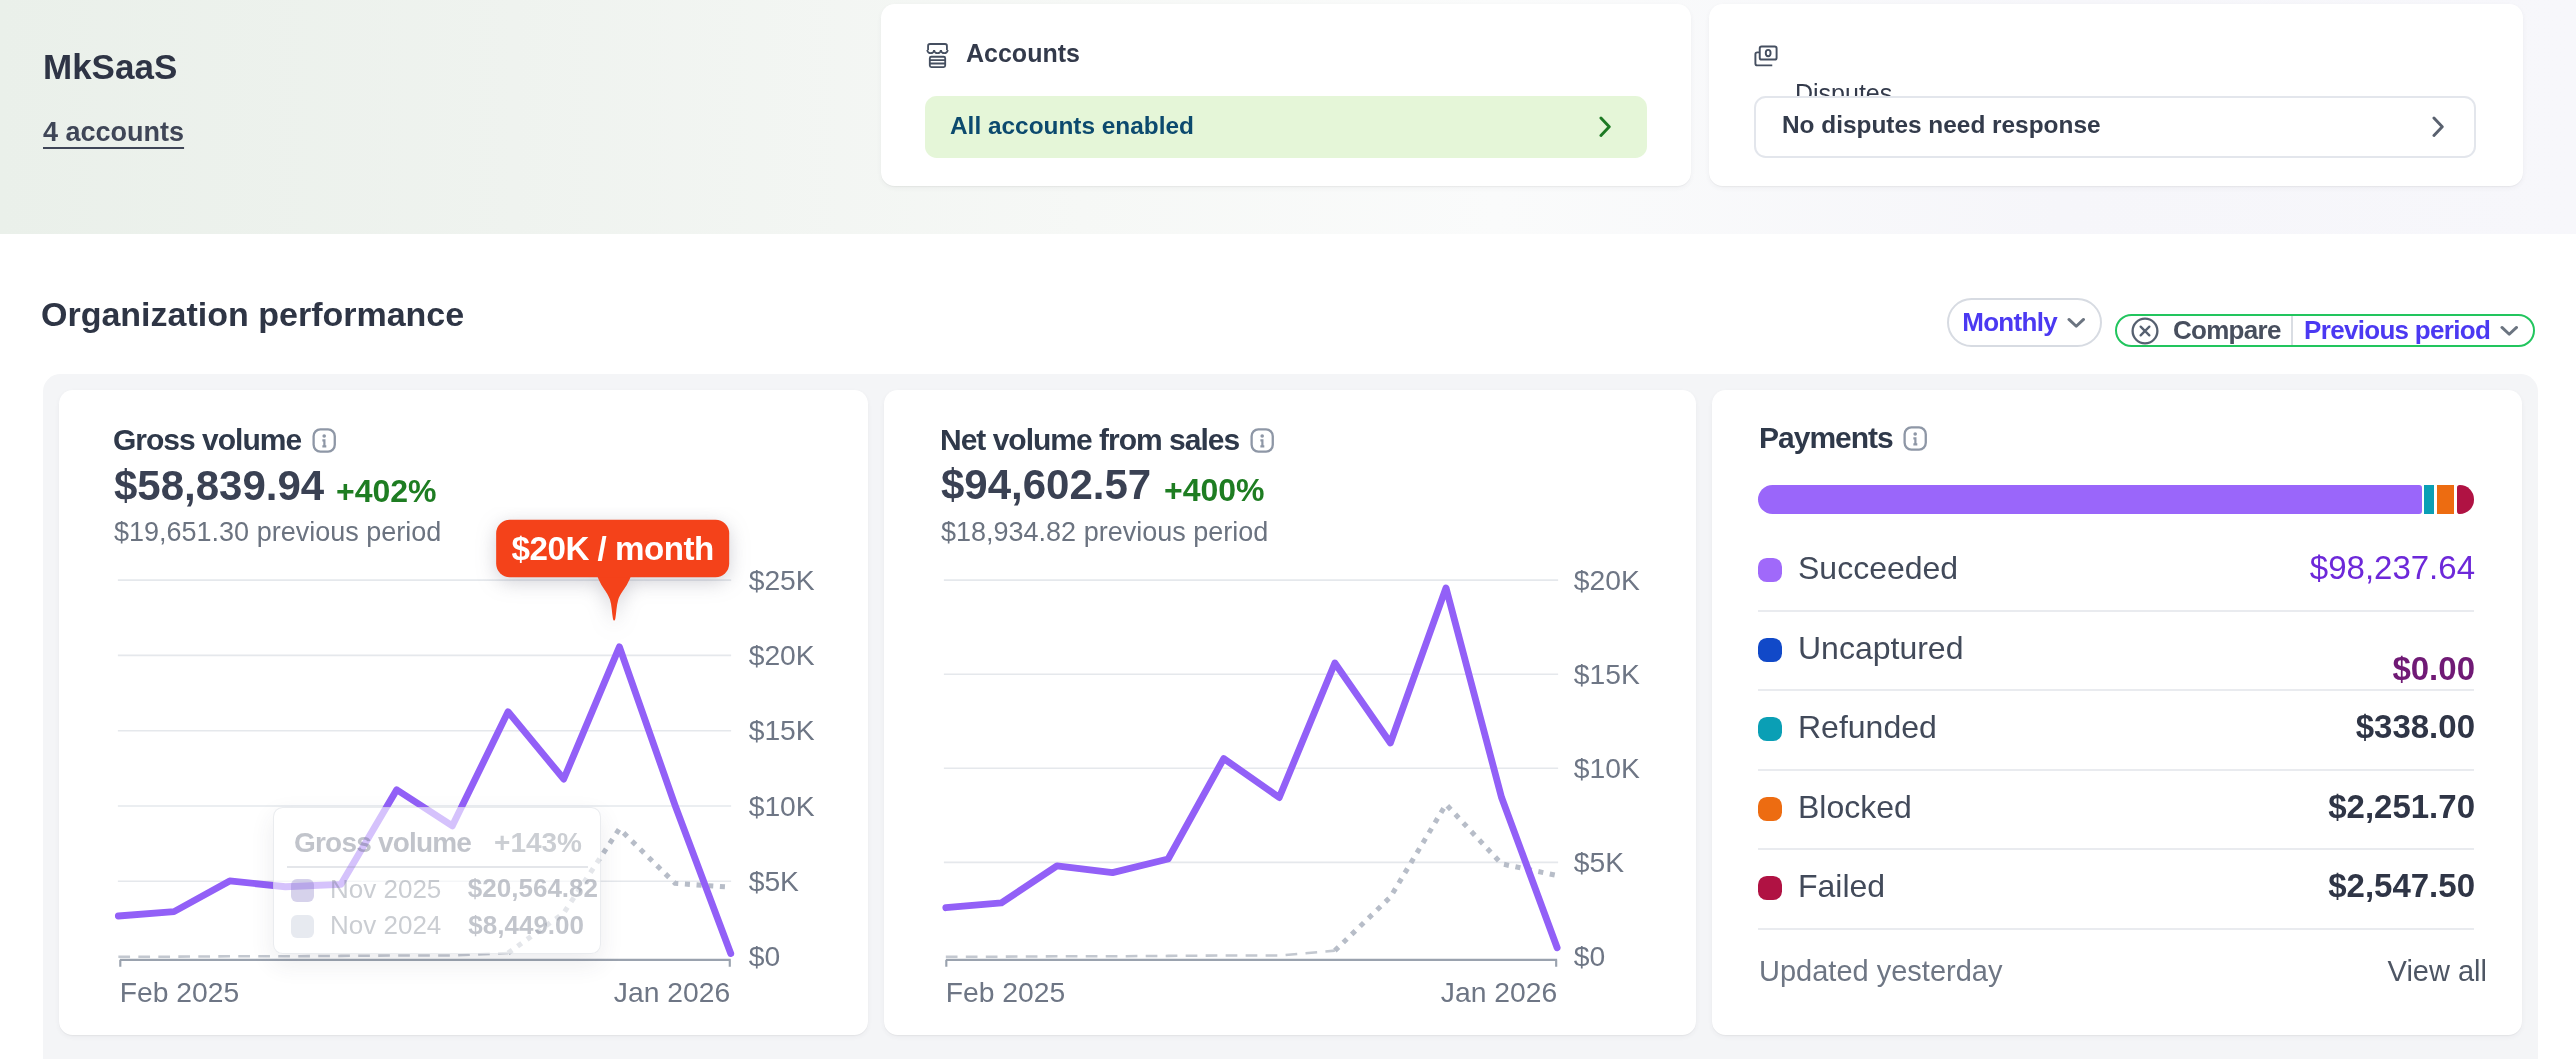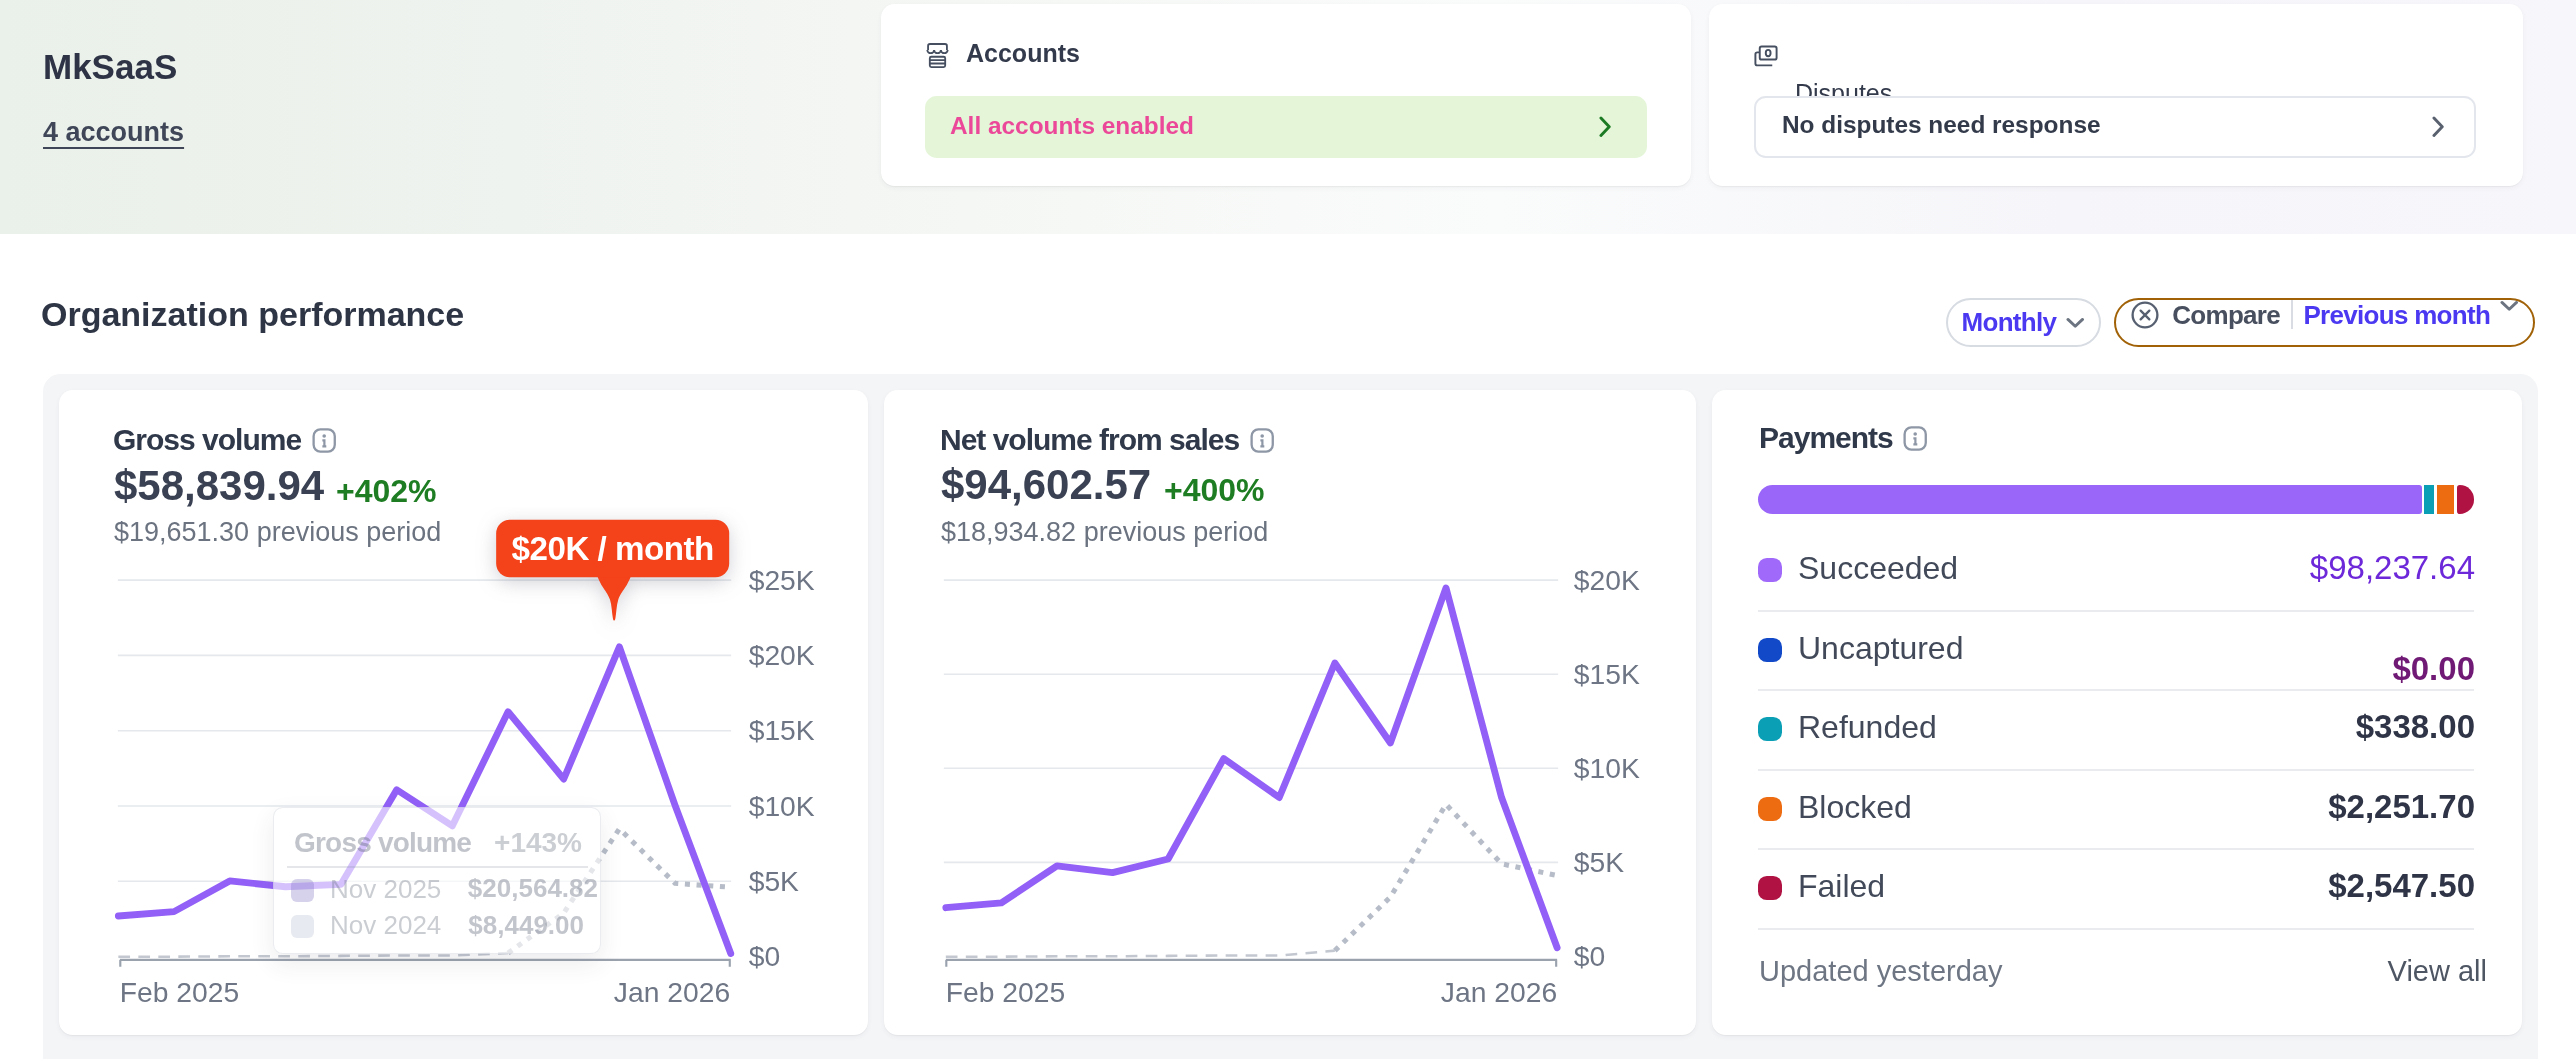--- a/index.html
+++ b/index.html
@@ -27,21 +27,21 @@
 
 <div class="card" style="left:881px; top:3.9px; width:810px; height:182px;"></div>
 <div class="t" style="left:966px; top:41px; font-size:25px; font-weight:600; color:#333a4b;">Accounts</div>
 <svg class="abs" style="left:925px; top:42px;" width="25" height="27" viewBox="0 0 26 28" fill="none" stroke="#454f60" stroke-width="1.9">
   <path d="M3.2,8.3 V4.0 Q3.2,2.0 5.2,2.0 H20.8 Q22.8,2.0 22.8,4.0 V8.3"></path>
   <path d="M2.4,8.3 A3.53,3.3 0 0 0 9.47,8.3 A3.53,3.3 0 0 0 16.53,8.3 A3.53,3.3 0 0 0 23.6,8.3"></path>
   <rect x="5.0" y="15.3" width="16.0" height="10.8" rx="1.6"></rect>
   <path d="M5.0,18.8 H21.0 M5.0,22.3 H21.0"></path>
 </svg>
 <div class="abs" style="left:925px; top:96px; width:722px; height:62px; border-radius:11.7px; background:#e5f6d8;"></div>
-<div class="t" style="left:950px; top:114px; font-size:24.4px; font-weight:600; color:#ec4899;text-align:center;">All accounts enabled</div>
+<div class="t" style="left:950px; top:114px; font-size:24.4px; font-weight:600; color:#0c4a6e;text-align:center;">All accounts enabled</div>
 <svg class="abs" style="left:1599px; top:116px;" width="12.7" height="21.5" viewBox="0 0 13 22" fill="none" stroke="#1d7a24" stroke-width="3" stroke-linecap="round" stroke-linejoin="round">
   <path d="M2,2 L10.5,11 L2,20"></path>
 </svg>
 
 <div class="card" style="left:1709px; top:3.9px; width:814px; height:182px;"></div>
 <div class="t" style="left:1795px; top:41px; font-size:25px; font-weight:400; color:#333a4b;margin-top:40px;">Disputes</div>
 <svg class="abs" style="left:1753px; top:44px;" width="26" height="24.4" viewBox="0 0 27 25" fill="none" stroke="#454f60" stroke-width="2">
   <path d="M20,8.5 H4.5 Q2.5,8.5 2.5,10.5 V20 Q2.5,22 4.5,22 H20"></path>
   <rect x="7" y="2.5" width="17.5" height="13.5" rx="2" fill="#fff"></rect>
   <ellipse cx="15.75" cy="9.25" rx="2.5" ry="3.3" stroke-width="2"></ellipse>
@@ -54,28 +54,28 @@
 
 <div class="t" style="left:41px; top:297px; font-size:34px; font-weight:700; color:#2e3545;">Organization performance</div>
 
 <div class="abs" style="left:0; top:298px; width:2535px; height:49px; display:flex; justify-content:flex-end; gap:12.7px; font-size:26px; font-weight:700; letter-spacing:-0.7px; color:#484f5e;">
   <div style="display:flex; align-items:center; border:2px solid #d7dbe2; border-radius:25px; padding:0 14.6px 0 13.7px; background:#fff;">
     <span style="color:#4b39f2;">Monthly</span>
     <svg style="margin-left:9.8px;" width="18.5" height="11.7" viewBox="0 0 19 12" fill="none" stroke="#6b7480" stroke-width="3" stroke-linecap="round" stroke-linejoin="round">
         <path d="M2,2.5 L9.5,9.5 L17,2.5"></path>
       </svg>
   </div>
-  <div style="display:flex; align-items:flex-start; border:2px solid #a16207; border-radius:25px; padding:0 14.6px 0 13.7px; background:#fff;">
+  <div style="display:flex; align-items:center; border:2px solid #22c55e; border-radius:25px; padding:0 14.6px 0 13.7px; background:#fff;margin-top:16px;">
     <svg style="margin-right:12.7px;" width="30" height="30" viewBox="0 0 31 31" fill="none" stroke="#566070" stroke-width="2.4">
         <circle cx="15.5" cy="15.5" r="12.8"></circle>
         <path d="M11,11 L20,20 M20,11 L11,20" stroke-linecap="round"></path>
       </svg>
     <span>Compare</span>
     <span style="width:2px; height:29px; background:#d9dde3; margin:0 10.7px;"></span>
-    <span style="color:#4b39f2;">Previous month</span>
+    <span style="color:#4b39f2;">Previous period</span>
     <svg style="margin-left:9.8px;" width="18.5" height="11.7" viewBox="0 0 19 12" fill="none" stroke="#6b7480" stroke-width="3" stroke-linecap="round" stroke-linejoin="round">
         <path d="M2,2.5 L9.5,9.5 L17,2.5"></path>
       </svg>
   </div>
 </div>
 
 <div class="card" style="left:59px; top:390px; width:809px; height:645px;"></div>
 <div class="card" style="left:884px; top:390px; width:812px; height:645px;"></div>
 <div class="card" style="left:1712px; top:390px; width:810px; height:645px;"></div>
 

